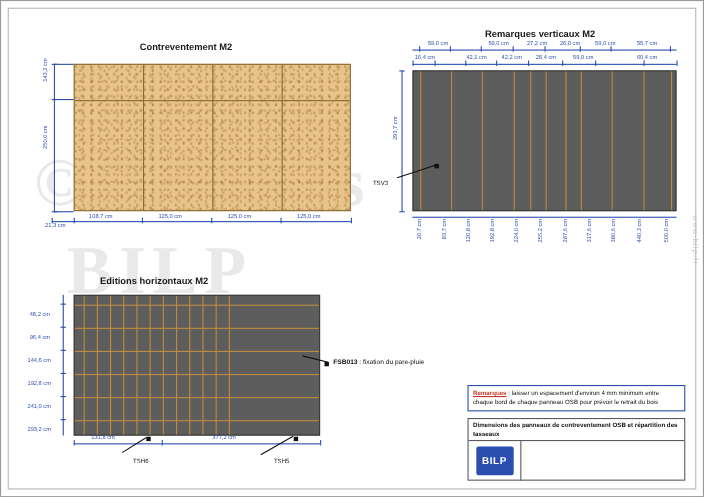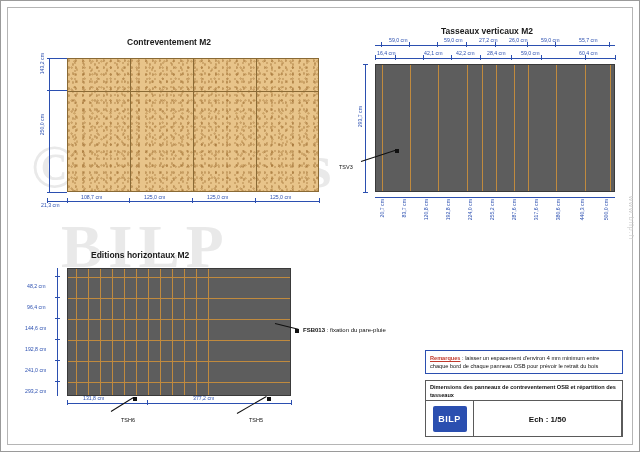--- a/index.html
+++ b/index.html
@@ -168,21 +168,21 @@
   <div class="tick" style="left:128px;top:197px;"></div>
   <div class="tick" style="left:191px;top:197px;"></div>
   <div class="tick" style="left:254px;top:197px;"></div>
   <div class="tick" style="left:318px;top:197px;"></div>
   <div class="dlabel" style="left:40px;top:201px;">21,3 cm</div>
   <div class="dlabel" style="left:80px;top:193px;">108,7 cm</div>
   <div class="dlabel" style="left:143px;top:193px;">125,0 cm</div>
   <div class="dlabel" style="left:206px;top:193px;">125,0 cm</div>
   <div class="dlabel" style="left:269px;top:193px;">125,0 cm</div>
 
-  <div class="title" style="left:440px;top:25px;">Tasseaux verticaux M2</div>
+  <div class="title" style="left:440px;top:25px;">Remarques verticaux M2</div>
 
   <div class="panel grey" style="left:374px;top:63px;width:240px;height:128px;">
     <div class="vline-o" style="left:6px;"></div>
     <div class="vline-o" style="left:34px;"></div>
     <div class="vline-o" style="left:62px;"></div>
     <div class="vline-o" style="left:91px;"></div>
     <div class="vline-o" style="left:106px;"></div>
     <div class="vline-o" style="left:120px;"></div>
     <div class="vline-o" style="left:138px;"></div>
     <div class="vline-o" style="left:152px;"></div>
@@ -305,16 +305,15 @@
   <div class="remarks">
     <span class="rw">Remarques</span><span> : laisser un espacement d'environ 4 mm minimum entre chaque bord de chaque panneau OSB pour prévoir le retrait du bois</span>
   </div>
 
   <div class="cart">
     <div class="cart-top">Dimensions des panneaux de contreventement OSB et répartition des tasseaux</div>
     <div class="cart-bot">
       <div class="cart-logo">
         <div class="logo-box">BILP</div>
       </div>
-      <div class="cart-ech">Ech : 1/50</div>
     </div>
   </div>
 </div>
 
 </body></html>

